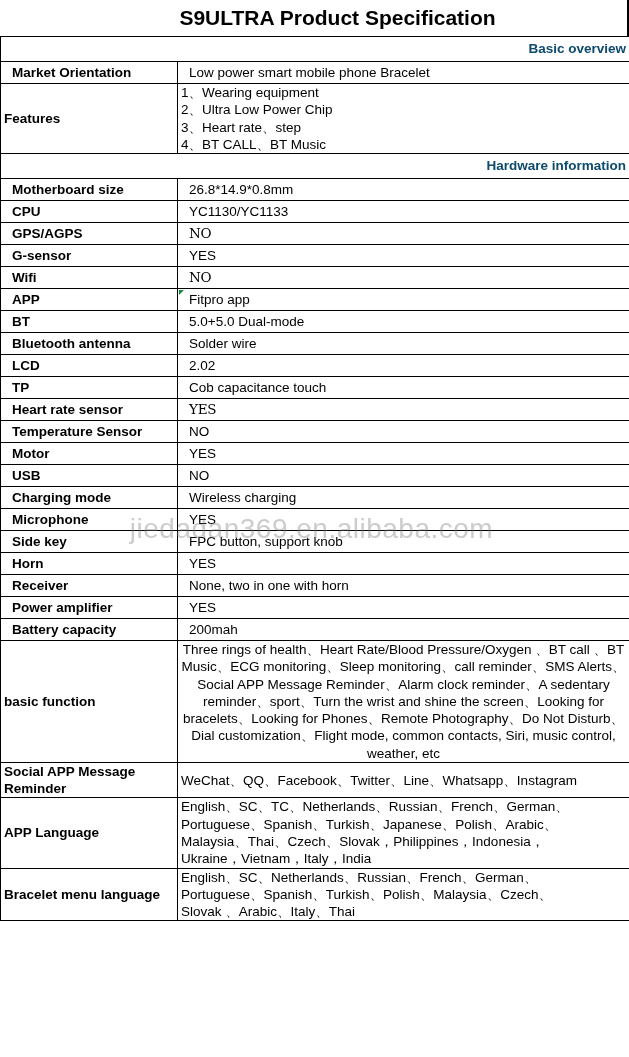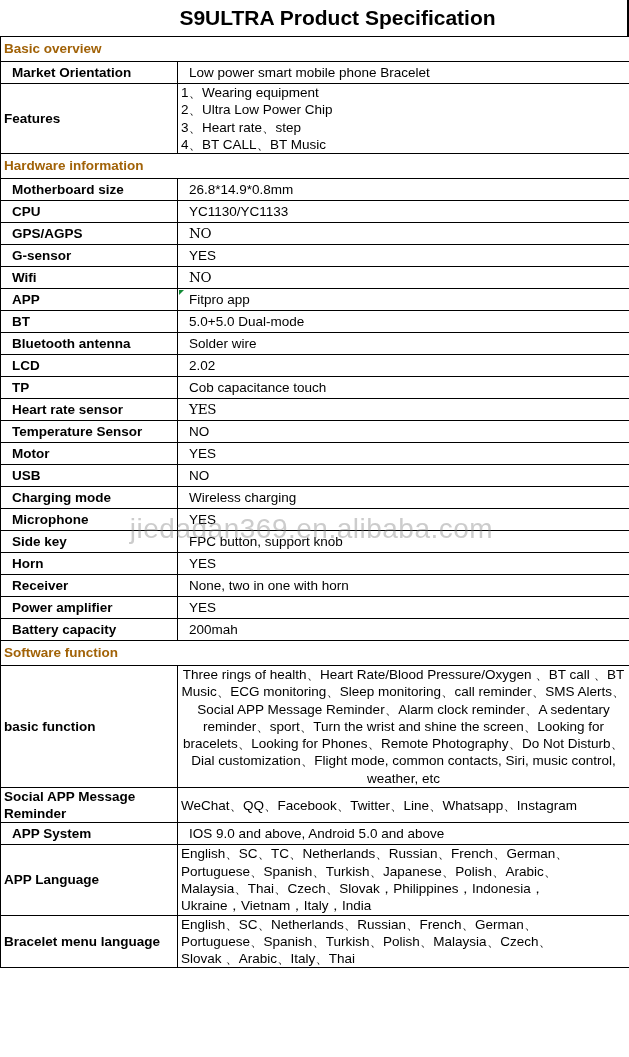--- a/index.html
+++ b/index.html
@@ -48,24 +48,24 @@
     font-size: 13.5px;
     line-height: 1.28;
     background: #ffffff;
   }
   col.c-label { width: 177px; }
   col.c-value { width: 452px; }
 
   
   td.section {
     background: #808080;
-    color: #a16207;
+    color: #0c4a6e;
     font-weight: bold;
     font-size: 15px;
-    text-align: left;
+    text-align: right;
     height: 24px;
     padding: 1px 0;
     border-left: 2px solid #000;
     border-right: 2px solid #000;
     margin-top: 39px;
   }
 
   td.label {
     font-weight: bold;
     font-size: 13.5px;
@@ -242,38 +242,31 @@
     </tr>
     <tr class="r-std">
       <td class="label">Power amplifier</td>
       <td class="value">YES</td>
     </tr>
     <tr class="r-std">
       <td class="label">Battery capacity</td>
       <td class="value">200mah</td>
     </tr>
 
-    <tr>
-      <td class="section" colspan="2">Software function</td>
-    </tr>
 
     <tr>
       <td class="label">basic function</td>
       <td class="value ml para">Three rings of health、Heart Rate/Blood Pressure/Oxygen 、BT call 、BT Music、ECG monitoring、Sleep monitoring、call reminder、SMS Alerts、Social APP Message Reminder、Alarm clock reminder、A sedentary reminder、sport、Turn the wrist and shine the screen、Looking for bracelets、Looking for Phones、Remote Photography、Do Not Disturb、Dial customization、Flight mode, common contacts, Siri, music control, weather, etc</td>
     </tr>
 
     <tr>
       <td class="label">Social APP Message Reminder</td>
       <td class="value">WeChat、QQ、Facebook、Twitter、Line、Whatsapp、Instagram</td>
     </tr>
 
-    <tr class="r-std">
-      <td class="label">APP System</td>
-      <td class="value">IOS 9.0 and above, Android 5.0 and above</td>
-    </tr>
 
     <tr>
       <td class="label">APP Language</td>
       <td class="value ml">
         <div class="ml-lines">
           <div>English、SC、TC、Netherlands、Russian、French、German、</div>
           <div>Portuguese、Spanish、Turkish、Japanese、Polish、Arabic、</div>
           <div>Malaysia、Thai、Czech、Slovak，Philippines，Indonesia，</div>
           <div>Ukraine，Vietnam，Italy，India</div>
         </div>

